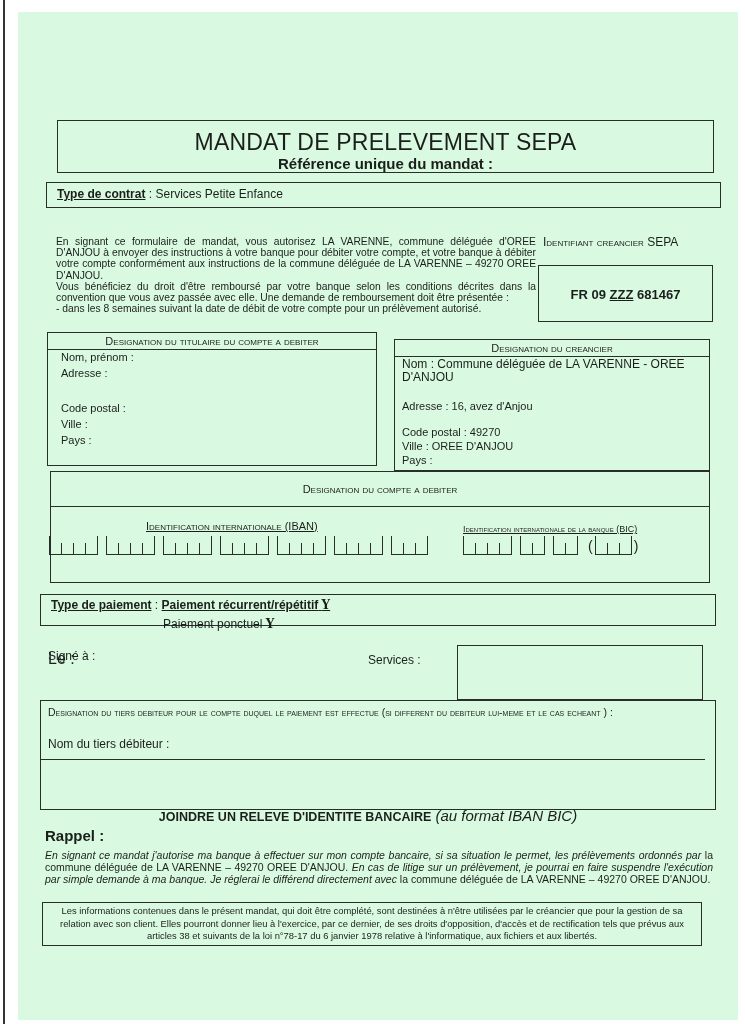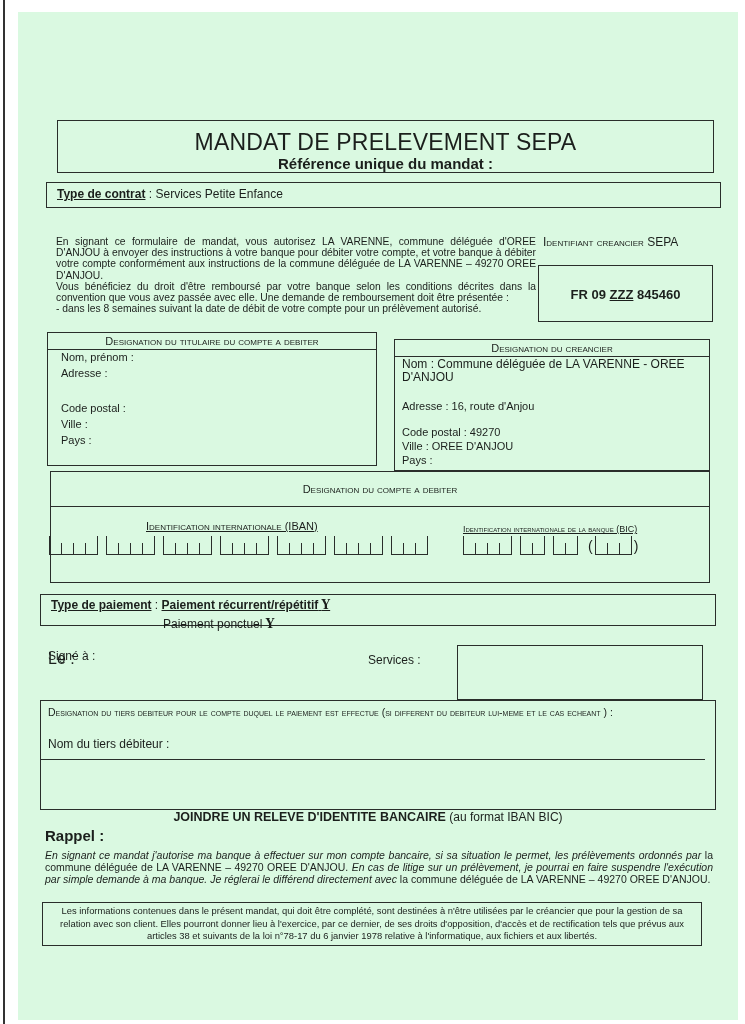--- a/index.html
+++ b/index.html
@@ -53,39 +53,39 @@
 
   <div class="abs para" style="left:38px;top:224px;width:480px;">
     <div>En signant ce formulaire de mandat, vous autorisez LA VARENNE, commune déléguée d'OREE D'ANJOU à envoyer des instructions à votre banque pour débiter votre compte, et votre banque à débiter votre compte conformément aux instructions de la commune déléguée de LA VARENNE – 49270 OREE D'ANJOU.</div>
     <div>Vous bénéficiez du droit d'être remboursé par votre banque selon les conditions décrites dans la convention que vous avez passée avec elle. Une demande de remboursement doit être présentée :</div>
     <div style="text-align:left;">- dans les 8 semaines suivant la date de débit de votre compte pour un prélèvement autorisé.</div>
   </div>
 
   <div class="abs t11 sc" style="left:525px;top:223px;font-size:12px;">Identifiant creancier SEPA</div>
   <div class="box" style="left:520px;top:253px;width:175px;height:57px;">
     <div class="abs b" style="left:0;right:0;top:21px;text-align:center;font-size:13px;">
-      <span>FR 09 </span><span class="u">ZZZ</span><span> 845460</span>
+      <span>FR 09 </span><span class="u">ZZZ</span><span> 681467</span>
     </div>
   </div>
 
   <div class="box" style="left:29px;top:320px;width:330px;height:134px;">
     <div class="hdr-row sc" style="top:2px;font-size:11px;">Designation du titulaire du compte a debiter</div>
     <div class="line" style="left:0;right:0;top:16px;"></div>
     <div class="field" style="left:13px;top:18px;">Nom, prénom :</div>
     <div class="field" style="left:13px;top:34px;">Adresse :</div>
     <div class="field" style="left:13px;top:69px;">Code postal :</div>
     <div class="field" style="left:13px;top:85px;">Ville :</div>
     <div class="field" style="left:13px;top:101px;">Pays :</div>
   </div>
 
   <div class="box" style="left:376px;top:327px;width:316px;height:132px;">
     <div class="hdr-row sc" style="top:2px;">Designation du creancier</div>
     <div class="line" style="left:0;right:0;top:16px;"></div>
     <div class="field" style="left:7px;top:18px;width:290px;font-size:12px;line-height:13px;">Nom : Commune déléguée de LA VARENNE - OREE D'ANJOU</div>
-    <div class="field" style="left:7px;top:60px;">Adresse : 16, route d'Anjou</div>
+    <div class="field" style="left:7px;top:60px;">Adresse : 16, avez d'Anjou</div>
     <div class="field" style="left:7px;top:86px;">Code postal : 49270</div>
     <div class="field" style="left:7px;top:100px;">Ville : OREE D'ANJOU</div>
     <div class="field" style="left:7px;top:114px;">Pays :</div>
   </div>
 
   <div class="box" style="left:32px;top:459px;width:660px;height:112px;">
     <div class="hdr-row sc" style="top:11px;">Designation du compte a debiter</div>
     <div class="line" style="left:0;right:0;top:34px;"></div>
     <div class="abs sc u t10" style="left:95px;top:48px;font-size:11px;">Identification internationale (IBAN)</div>
     <div class="abs sc u t10" style="left:412px;top:52px;font-size:9px;">Identification internationale de la banque (BIC)</div>
@@ -173,21 +173,21 @@
   <div class="field t12" style="left:350px;top:641px;font-size:12px;">Services :</div>
   <div class="box" style="left:439px;top:633px;width:246px;height:55px;"></div>
 
   <div class="box" style="left:22px;top:688px;width:676px;height:110px;">
     <div class="abs sc" style="left:7px;top:4px;width:660px;font-size:10.5px;line-height:14px;">Designation du tiers debiteur pour le compte duquel le paiement est effectue (si different du debiteur lui-meme et le cas echeant ) :</div>
     <div class="field t12" style="left:7px;top:36px;font-size:12px;">Nom du tiers débiteur :</div>
     <div class="line" style="left:0;right:10px;top:58px;"></div>
   </div>
 
   <div class="abs" style="left:0;width:700px;top:795px;text-align:center;">
-    <span class="b" style="font-size:12.5px;">JOINDRE UN RELEVE D'IDENTITE BANCAIRE</span><span style="font-size:12px;"> (au format IBAN BIC)</span>
+    <span class="b" style="font-size:12.5px;">JOINDRE UN RELEVE D'IDENTITE BANCAIRE</span><span style="font-size:15px;font-style:italic;"> (au format IBAN BIC)</span>
   </div>
 
   <div class="abs b t11" style="left:27px;top:815px;">Rappel :</div>
   <div class="abs para" style="left:27px;top:838px;width:668px;line-height:11.8px;font-size:10.5px;">
     <span class="it">En signant ce mandat j'autorise ma banque à effectuer sur mon compte bancaire, si sa situation le permet, les prélèvements ordonnés par</span><span> la commune déléguée de LA VARENNE – 49270 OREE D'ANJOU. </span><span class="it">En cas de litige sur un prélèvement, je pourrai en faire suspendre l'exécution par simple demande à ma banque. Je réglerai le différend directement avec</span><span> la commune déléguée de LA VARENNE – 49270 OREE D'ANJOU.</span>
   </div>
 
   <div class="box" style="left:24px;top:890px;width:660px;height:44px;">
     <div class="abs" style="left:4px;right:4px;top:2px;font-size:9.4px;line-height:12.5px;text-align:center;">Les informations contenues dans le présent mandat, qui doit être complété, sont destinées à n'être utilisées par le créancier que pour la gestion de sa relation avec son client. Elles pourront donner lieu à l'exercice, par ce dernier, de ses droits d'opposition, d'accès et de rectification tels que prévus aux articles 38 et suivants de la loi n°78-17 du 6 janvier 1978 relative à l'informatique, aux fichiers et aux libertés.</div>
   </div>

